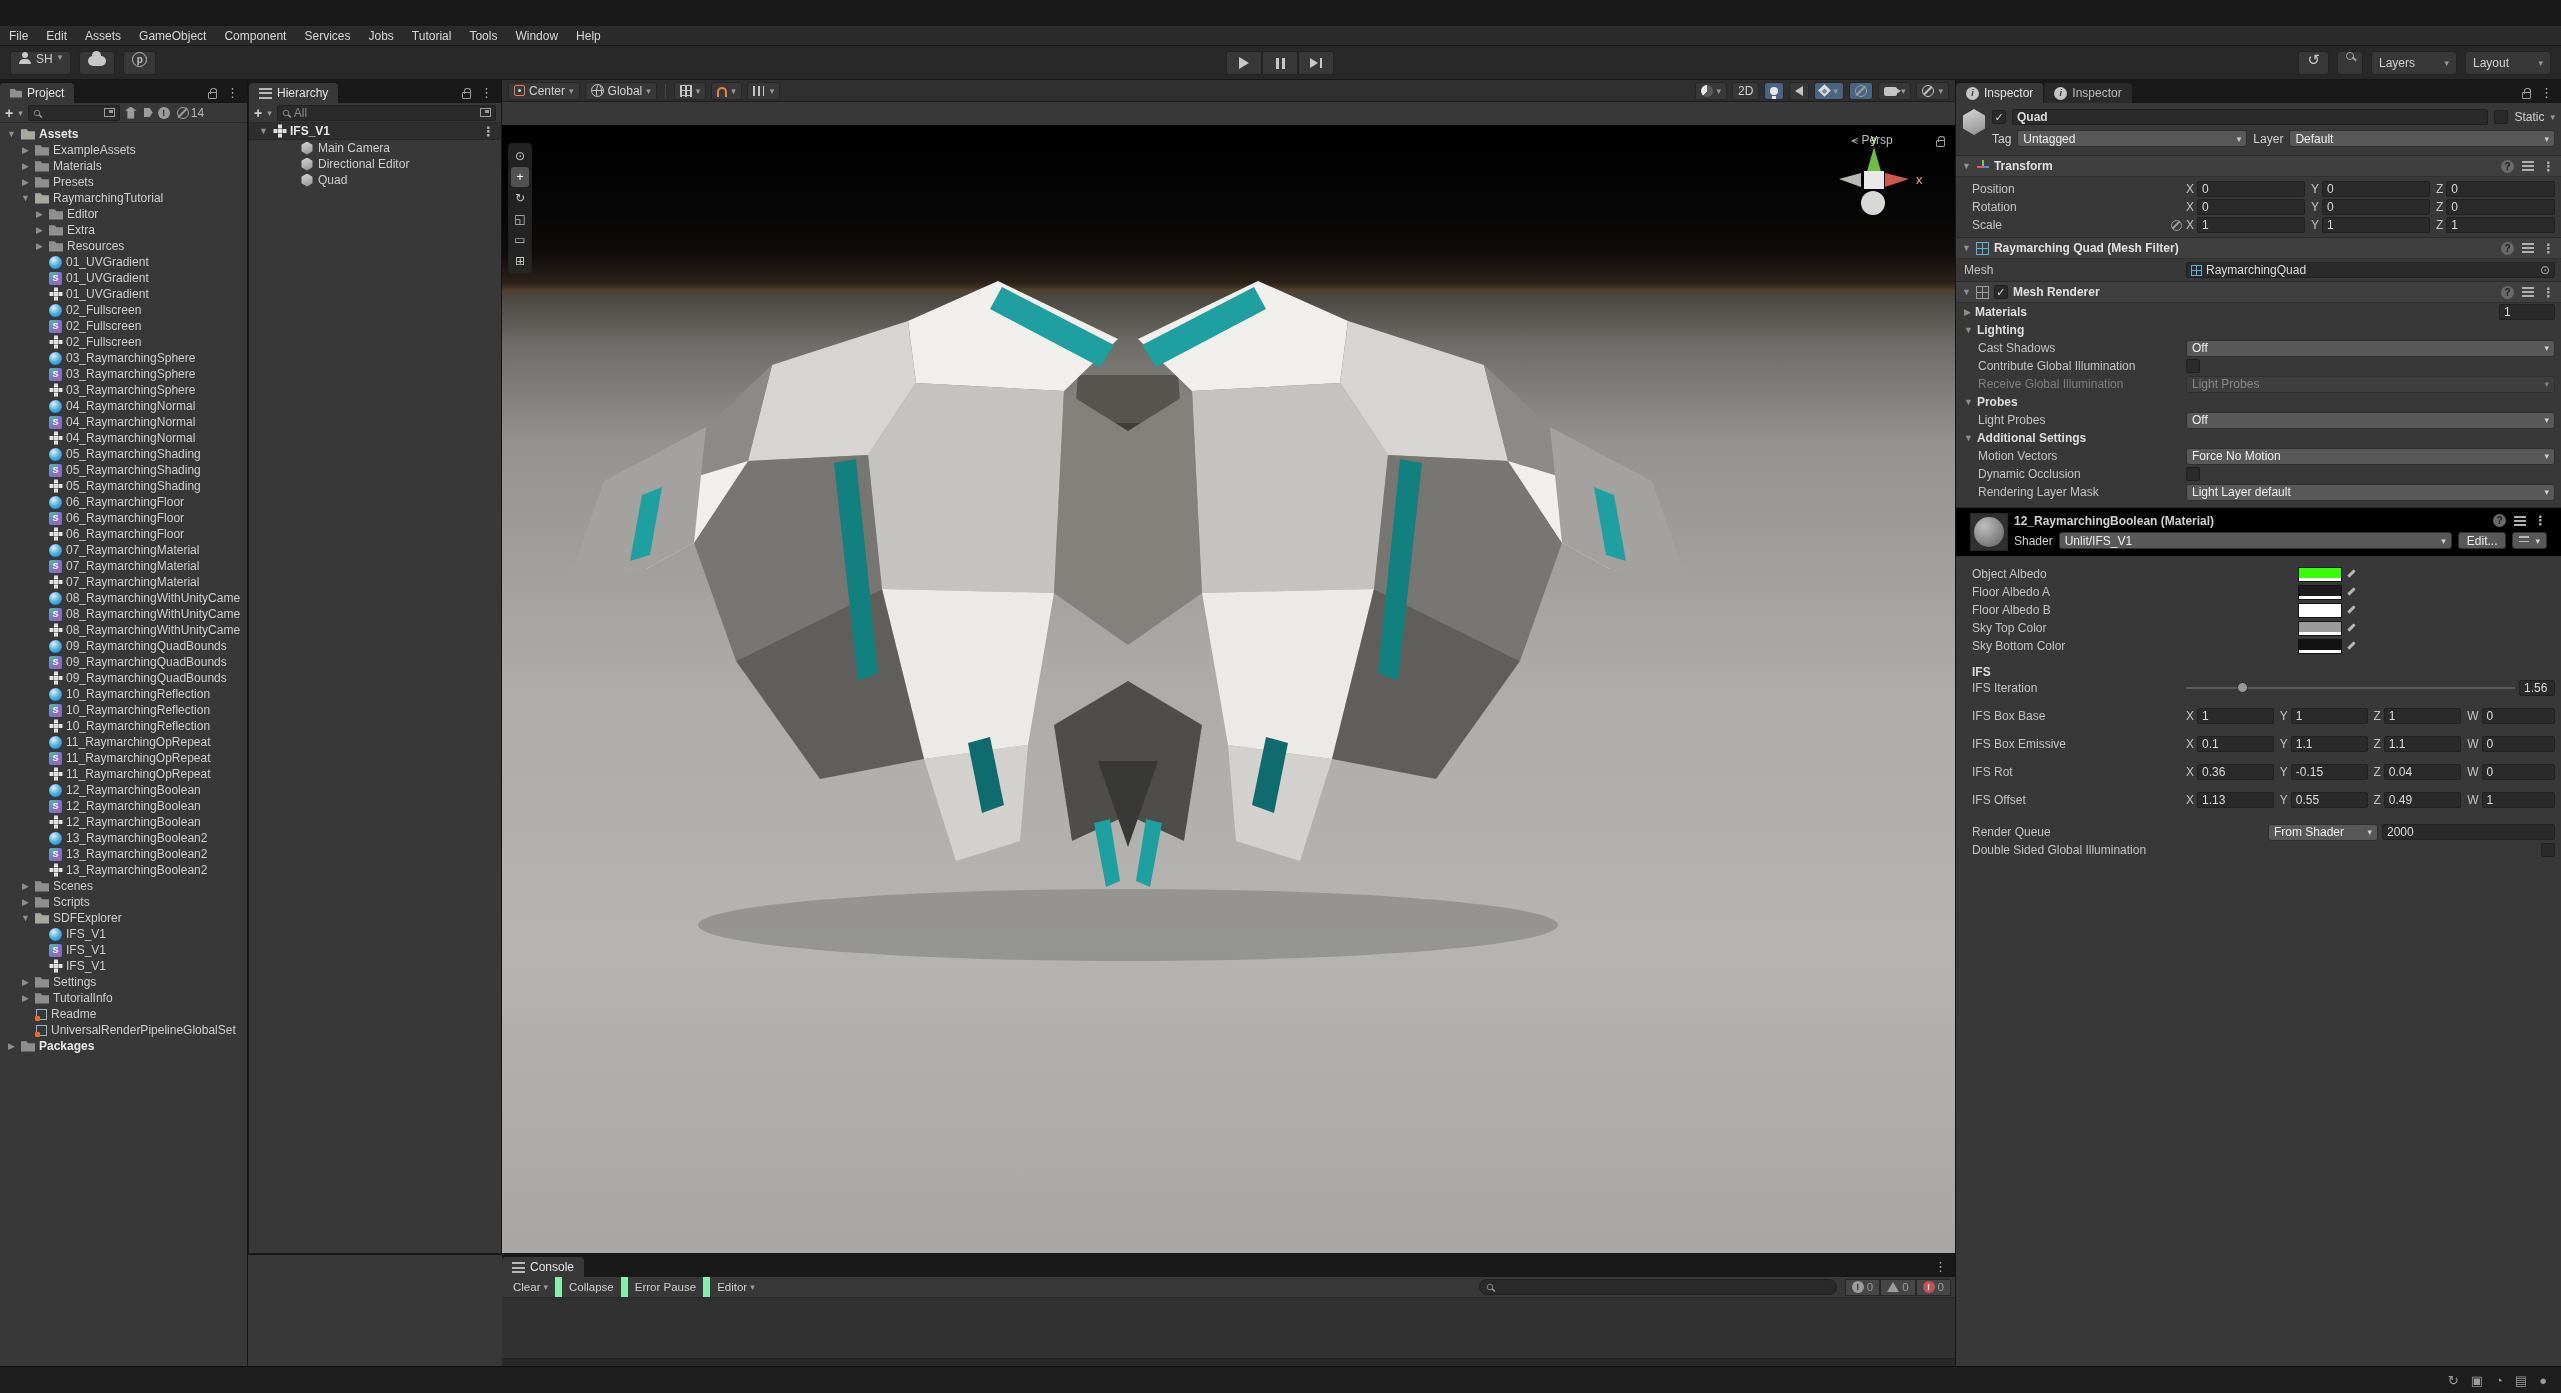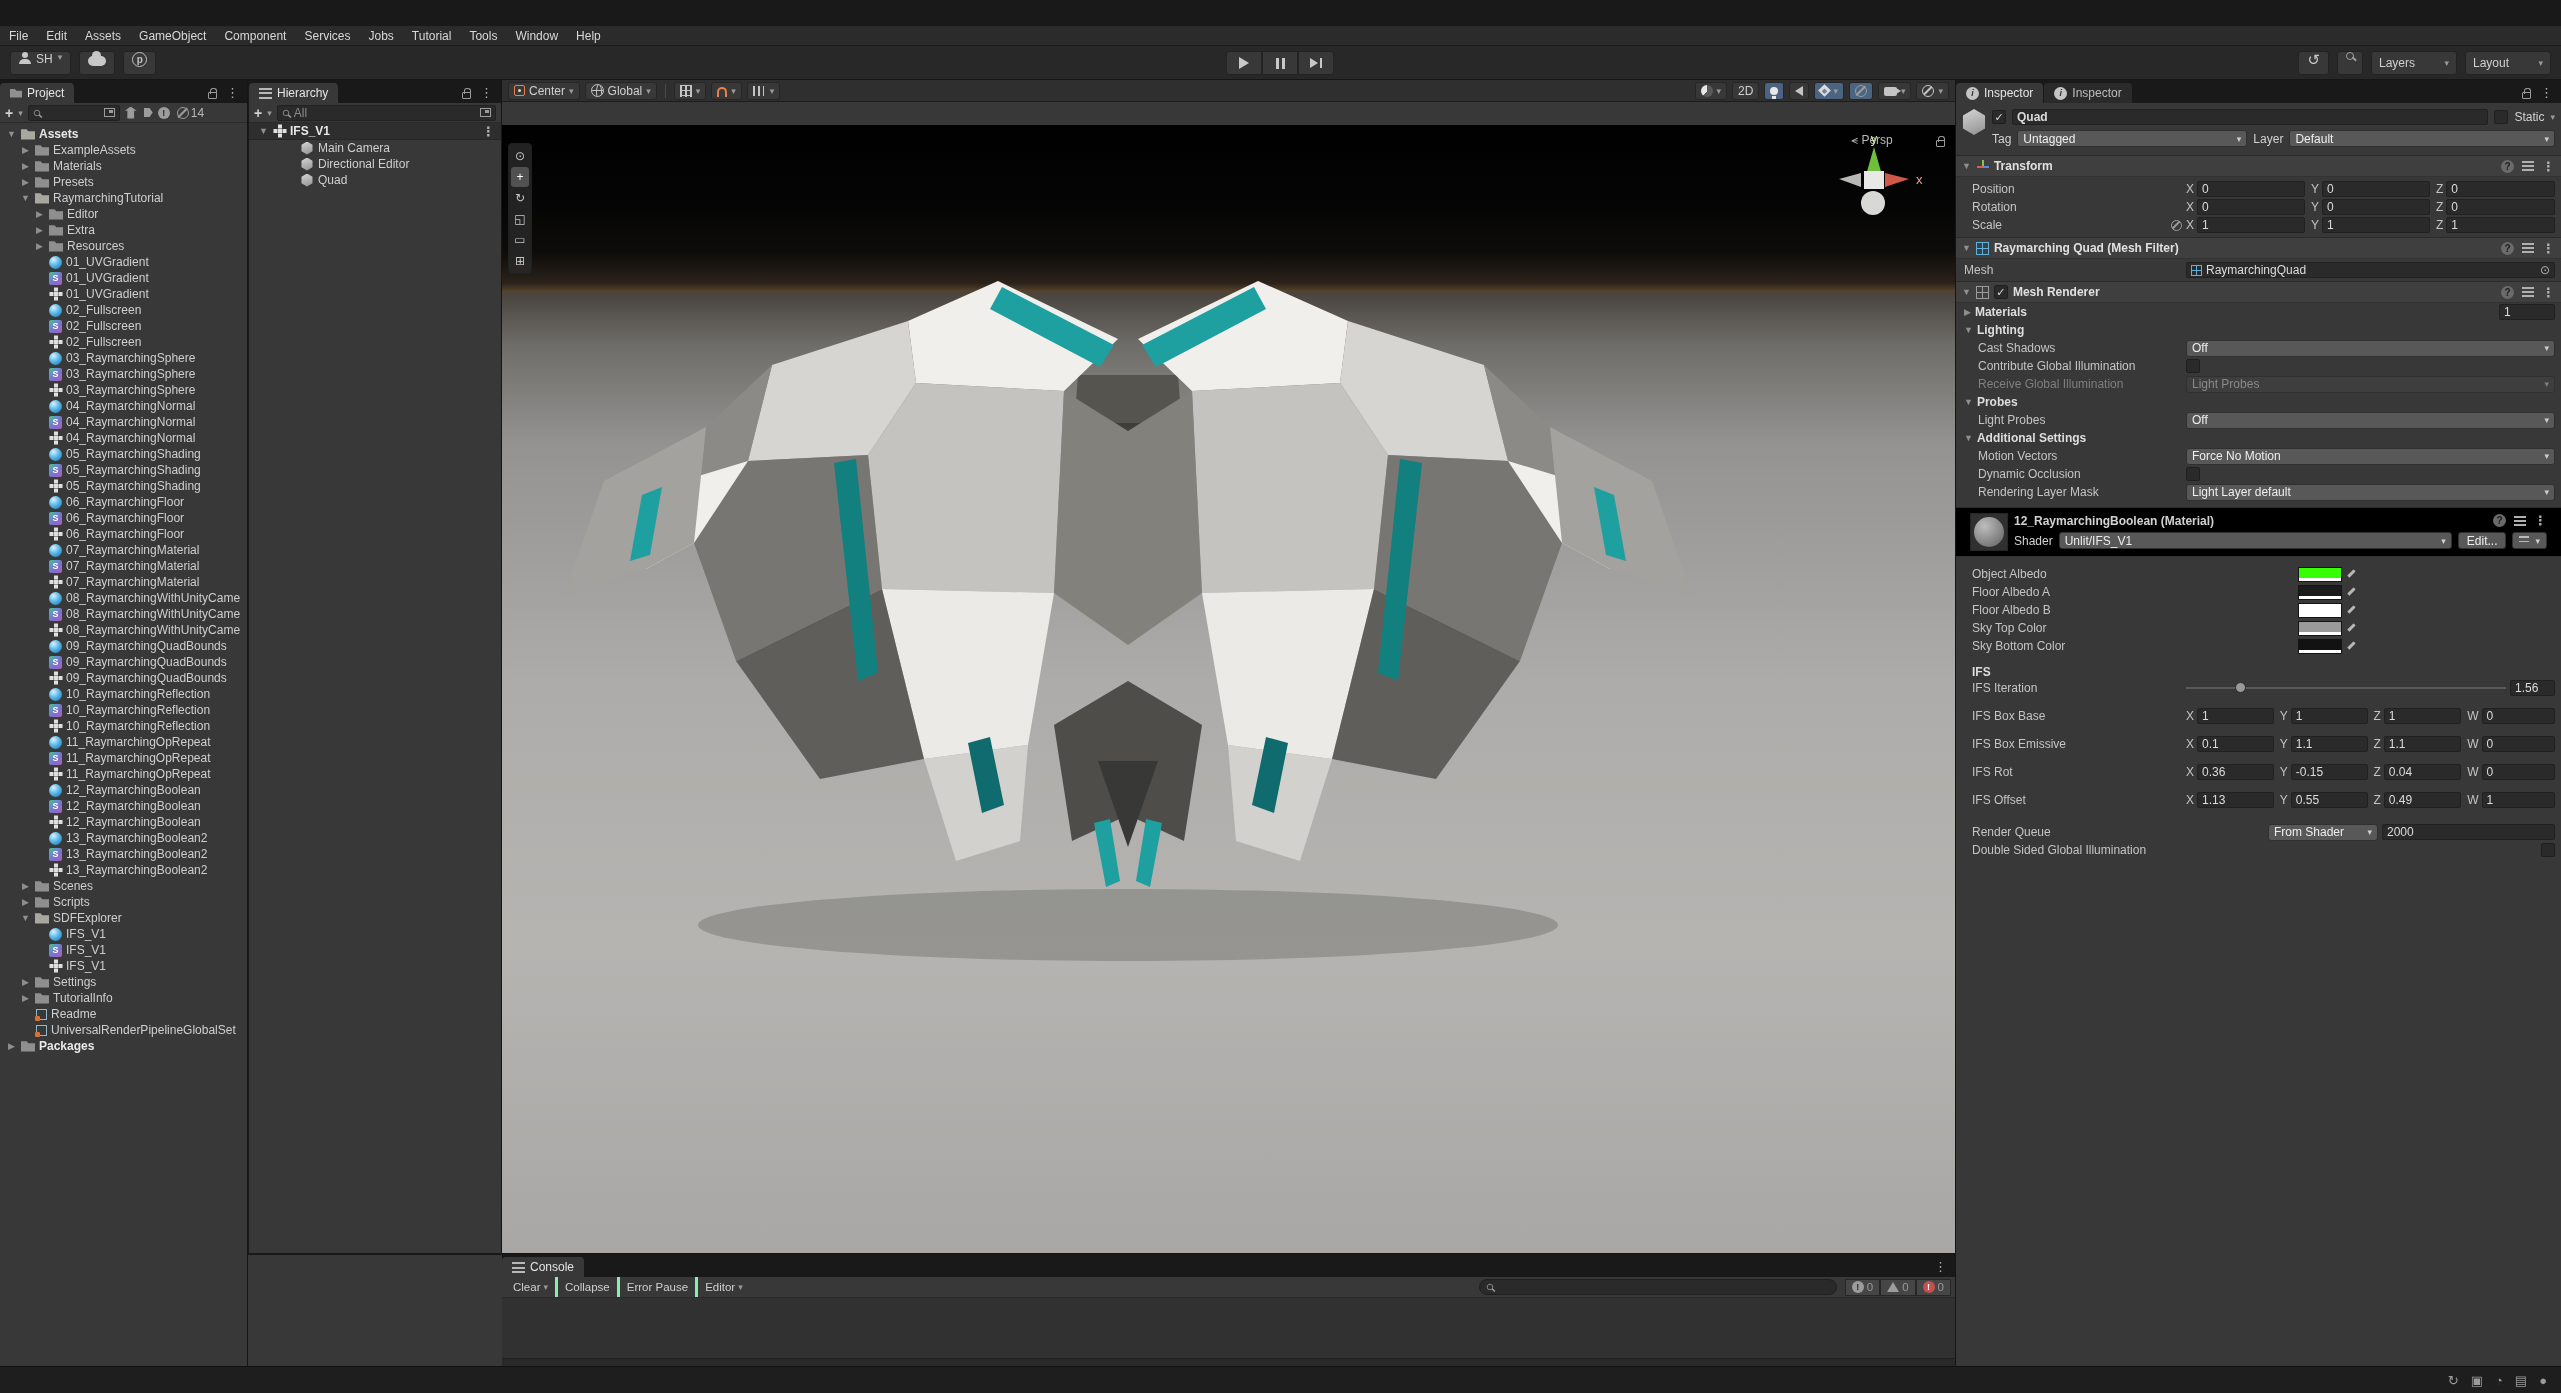--- a/index.html
+++ b/index.html
@@ -157,21 +157,21 @@
   .slider .thumb { position:absolute; top:2px; width:11px; height:11px; border-radius:50%; background:#999; border:1px solid #2a2a2a; }
   .matheader { display:flex; gap:6px; padding:5px 14px; background:#000000; border-top:1px solid #2a2a2a; border-bottom:1px solid #323232; }
   .matthumb { width:38px; height:38px; background:#303030; border:1px solid #262626; display:flex; align-items:center; justify-content:center; }
   .matthumb .sphere { width:30px; height:30px; border-radius:50%; background:radial-gradient(circle at 35% 30%,#bdbdbd,#8a8a8a 55%,#5f5f5f); }
   .addcomp { width:160px; height:24px; background:#585858; border:1px solid #272727; border-radius:3px; color:#eee; display:flex; align-items:center; justify-content:center; margin:14px auto; }
 
   
   #console { left:502px; top:1253px; width:1453px; height:113px; background:#383838; border-top:1px solid #151515; }
   #console .full { position:absolute; left:-254px; top:0; width:254px; height:113px; background:#383838; border-top:1px solid #151515; }
   .ctoolbar { height:21px; background:#383838; border-bottom:1px solid #2a2a2a; display:flex; align-items:center; padding:0 4px; color:#cfcfcf; font-size:11.5px; }
-  .cbtn { padding:0 7px; height:100%; display:flex; align-items:center; gap:3px; border-right:3px solid #86efac; }
+  .cbtn { padding:0 7px; height:100%; display:flex; align-items:center; gap:3px; border-right:7px solid #86efac; }
   .csearch { margin-left:auto; width:358px; height:16px; border-radius:8px; background:#2a2a2a; border:1px solid #1f1f1f; display:flex; align-items:center; padding:0 6px; }
   .counter { display:flex; align-items:center; gap:3px; padding:0 6px; height:17px; background:#464646; border:1px solid #272727; color:#9a9a9a; }
   .cbody { position:absolute; top:44px; bottom:8px; left:0; right:0; background:#313131; }
   .cdetail { position:absolute; bottom:0; left:0; right:0; height:8px; background:#292929; border-top:1px solid #202020; }
 
   
   .statusbar { position:absolute; left:0; bottom:0; right:0; height:27px; background:#1e1e1e; border-top:1px solid #101010; display:flex; align-items:center; }
   .sb-icons { margin-left:auto; display:flex; align-items:center; gap:12px; padding-right:14px; color:#9a9a9a; font-size:13px; }
 </style>
 </head>
@@ -999,21 +999,21 @@
 
       <div class="irow" style="height:14px;margin-top:8px">
           <span class="subhead" style="padding-left:8px">IFS</span>
         </div>
       <div class="irow">
         <span class="lblcol lbl" style="padding-left:8px">IFS Iteration</span>
         <div class="slider">
           <div class="track"></div>
             <div class="thumb" id="slider-thumb" style="left: calc(17% - 5px);"></div>
         </div>
-        <div class="fld" style="width:45px;flex:none">
+        <div class="fld" style="width:36px;flex:none">
             <span>1.56</span>
           </div>
       </div>
       <div id="ifs-vectors">
           <div style="margin: 10px 0px;">
             <div class="irow">
               <span class="lblcol lbl" style="padding-left: 8px; width: 218px;">
                 <span>IFS Box Base</span>
               </span>
               <div class="axrow">

